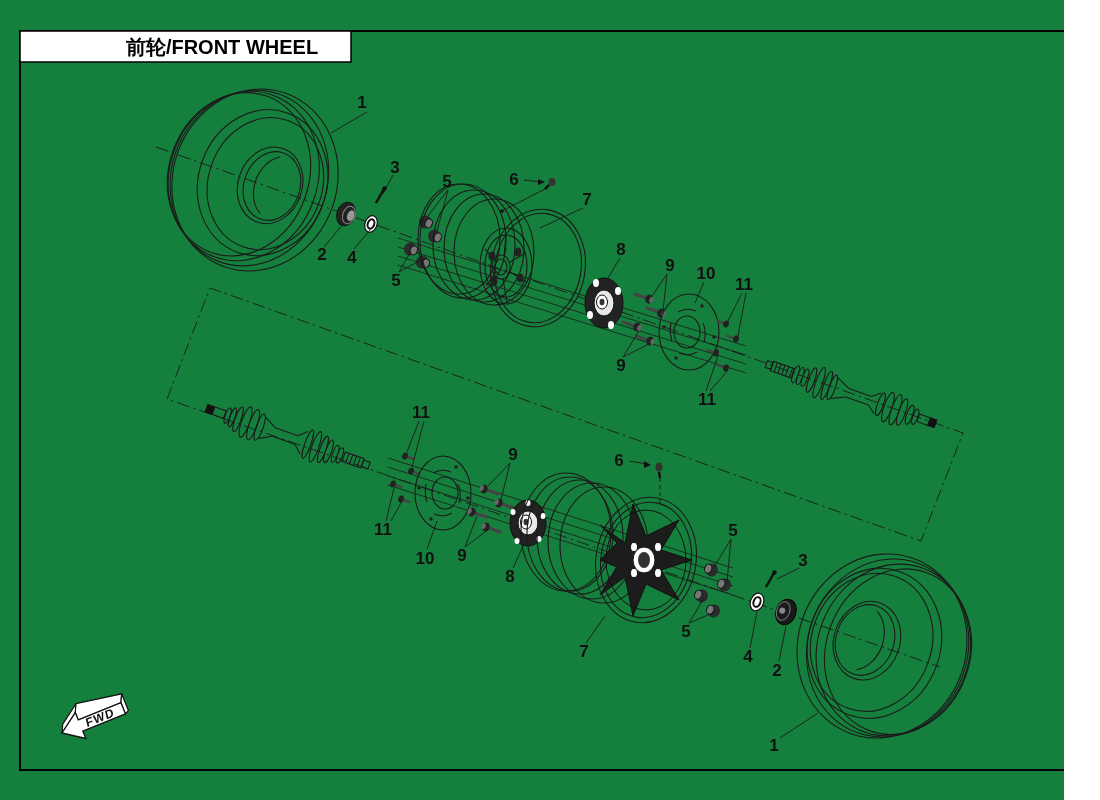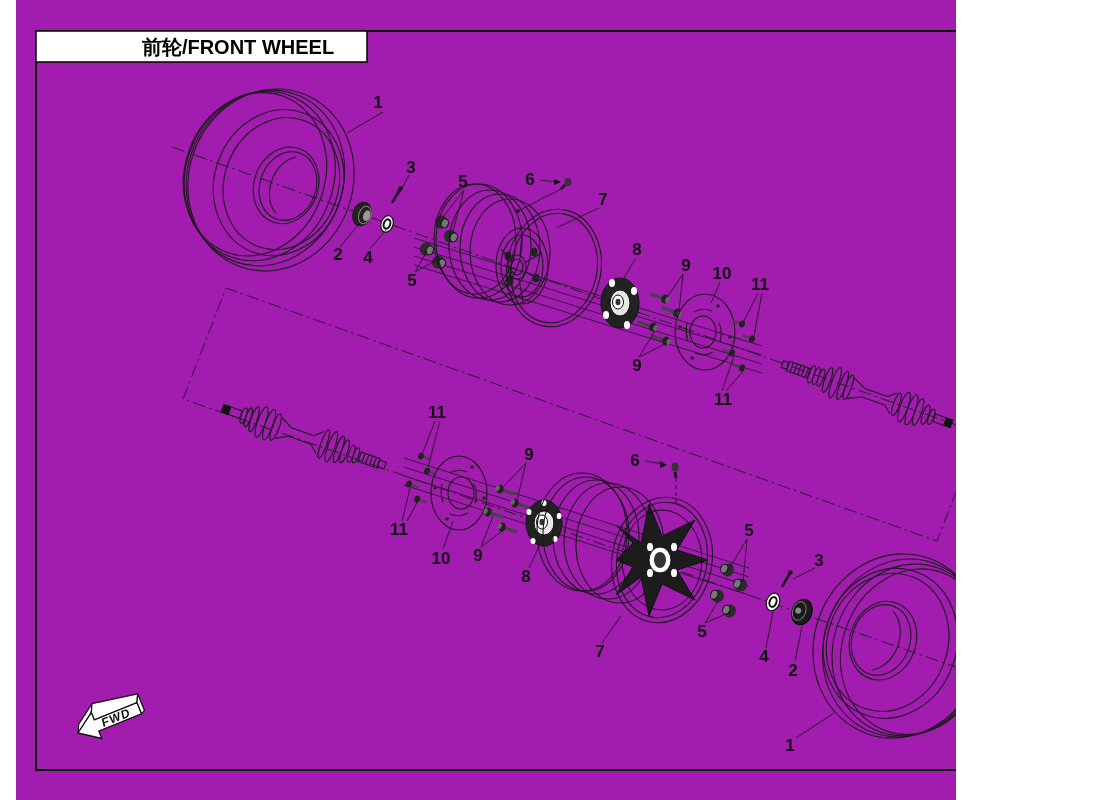--- a/index.html
+++ b/index.html
@@ -1,16 +1,16 @@
 <!DOCTYPE html>
 <html><head>
 <meta charset="utf-8">
 <style>
   html,body{margin:0;padding:0;background:#fff;}
-  .page{position:relative;width:940px;height:800px;background:#a21caf;font-family:"Liberation Sans",sans-serif;overflow:hidden;margin-left:16px;}
+  .page{position:relative;width:1064px;height:800px;background:#15803d;font-family:"Liberation Sans",sans-serif;overflow:hidden;}
   svg{position:absolute;left:0;top:0;}
   .ln{fill:none;stroke:#1a1a1a;stroke-width:1.1;}
   .dash{fill:none;stroke:#1a1a1a;stroke-width:0.9;stroke-dasharray:13 4 2.5 4;}
   .lead{fill:none;stroke:#1a1a1a;stroke-width:0.9;}
   .proj{fill:none;stroke:#1a1a1a;stroke-width:0.8;}
   .callout{font:bold 17px "Liberation Sans",sans-serif;fill:#111;text-anchor:middle;}
   .title-text{font:bold 20px "Liberation Sans",sans-serif;fill:#000;text-anchor:middle;}
   .fwd-text{font:bold 12px "Liberation Sans",sans-serif;fill:#111;letter-spacing:1px;}
 </style>
 </head>

